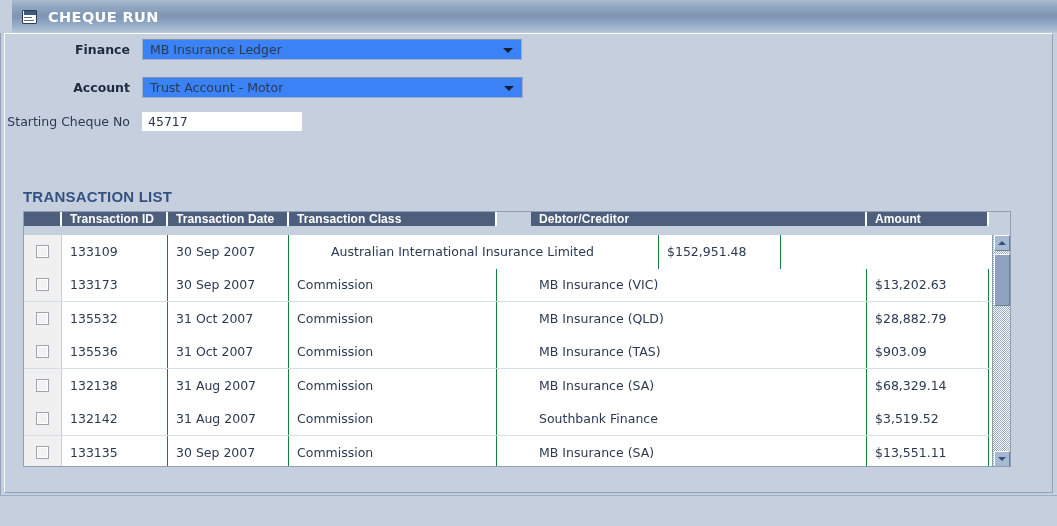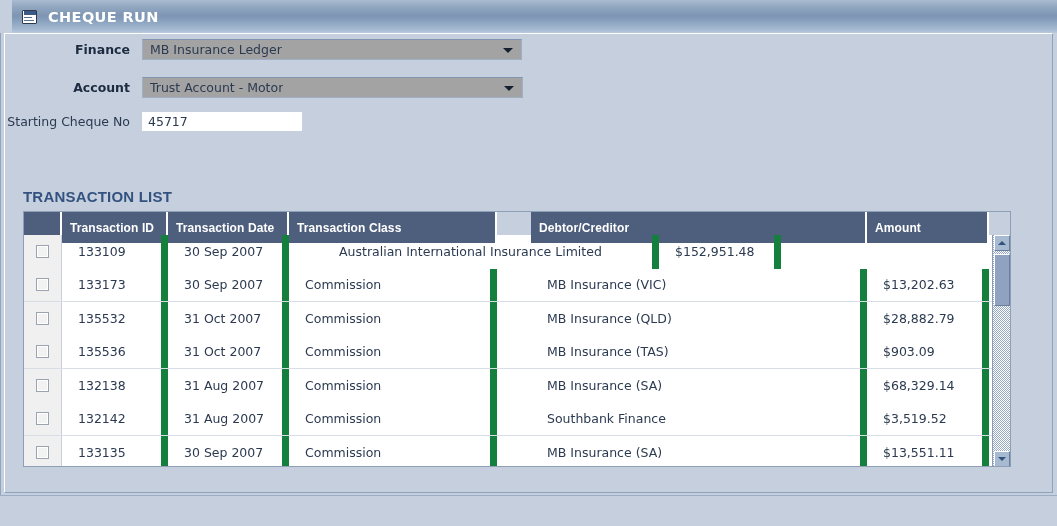--- a/index.html
+++ b/index.html
@@ -135,21 +135,21 @@
     font-size: 12.5px;
     color: #2b3a50;
     padding-right: 12px;
     box-sizing: border-box;
     white-space: nowrap;
   }
   .field-label.bold { font-weight: bold; color: #1d2b40; }
 
   .combo {
     position: relative;
-    background: #a3a3a3;
+    background: #3b82f6;
     border: 1px solid #9fb0c6;
     border-top-color: #8294ae;
     box-sizing: border-box;
     height: 21px;
     display: flex;
     align-items: center;
     cursor: default;
   }
   .combo .val {
     font-size: 12.5px;
@@ -213,21 +213,21 @@
     background: #4e5f7d;
     color: #ffffff;
     font-size: 12px;
     font-weight: bold;
     font-family: "Liberation Sans", sans-serif;
     display: flex;
     align-items: center;
     padding-left: 8px;
     box-sizing: border-box;
     border-right: 2px solid #ffffff;
-    height: 31px;
+    height: 14px;
     white-space: nowrap;
     overflow: hidden;
     letter-spacing: 0.1px;
   }
   #grid-head .hc.sel { padding-left: 0; }
   #grid-head .filler {
     background: #c5cfde;
     height: 23px;
     flex: 1 1 auto;
   }
@@ -240,23 +240,23 @@
   .grow {
     display: flex;
     height: 33.5px;
     box-sizing: border-box;
   }
   .grow .cell {
     font-size: 12.5px;
     color: #2b3a50;
     display: flex;
     align-items: center;
-    padding-left: 16px;
-    box-sizing: border-box;
-    border-right: 7px solid #15803d;
+    padding-left: 8px;
+    box-sizing: border-box;
+    border-right: 1px solid #15803d;
     white-space: nowrap;
     overflow: hidden;
   }
   .grow .cell.chk {
     background: #f0f0f0;
     padding-left: 0;
     justify-content: center;
     border-right: 1px solid #c9cfd8;
   }
   .grow.sep { border-bottom: 1px solid #d9dee6; }

